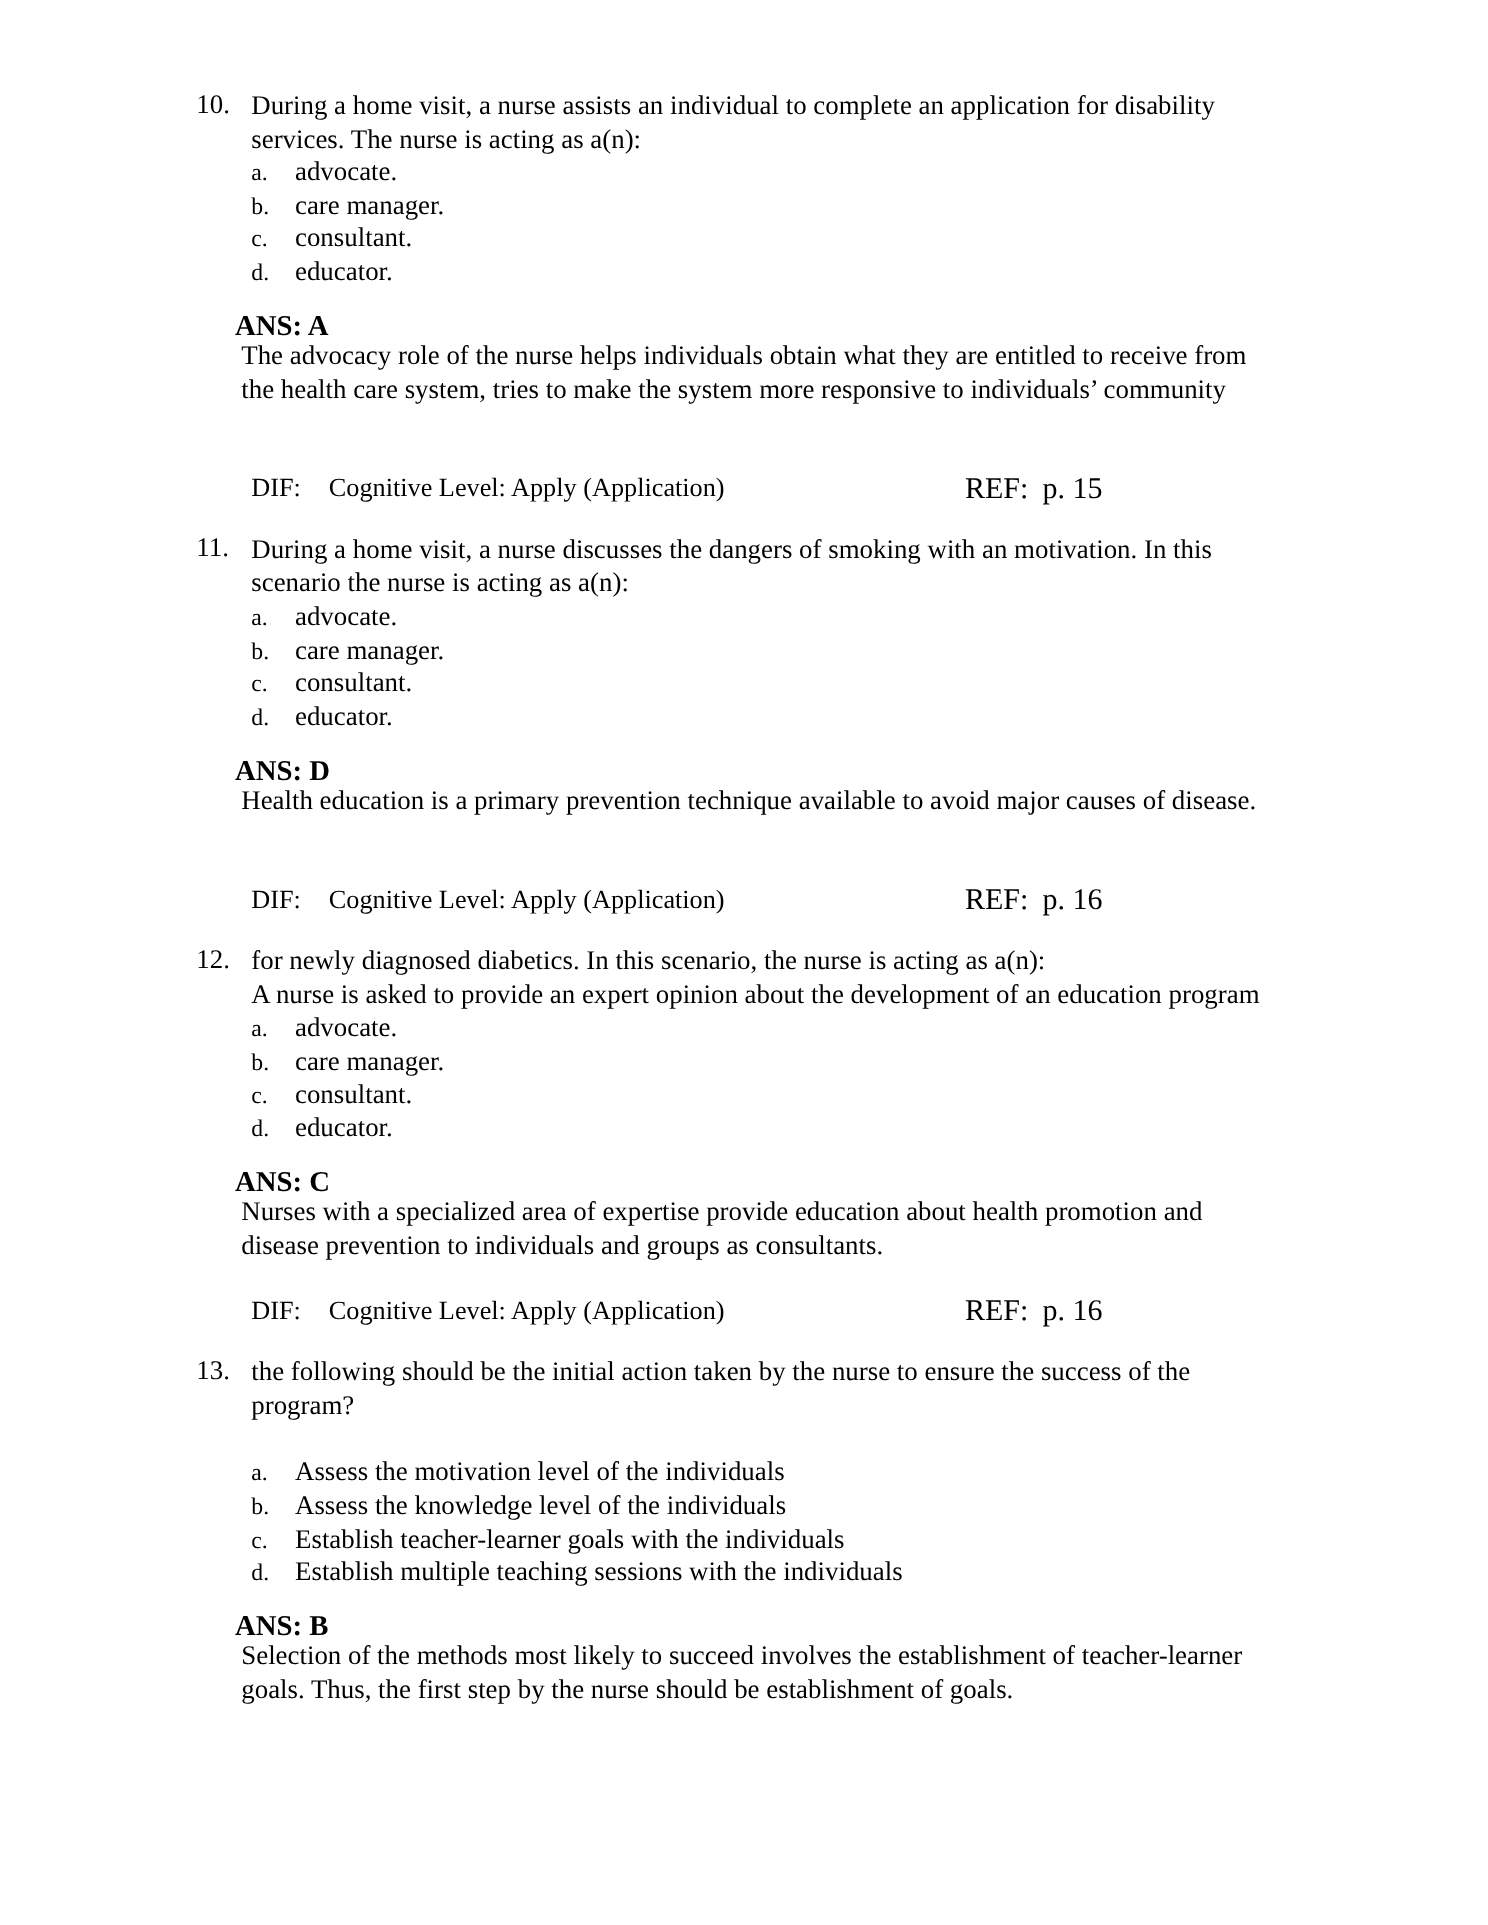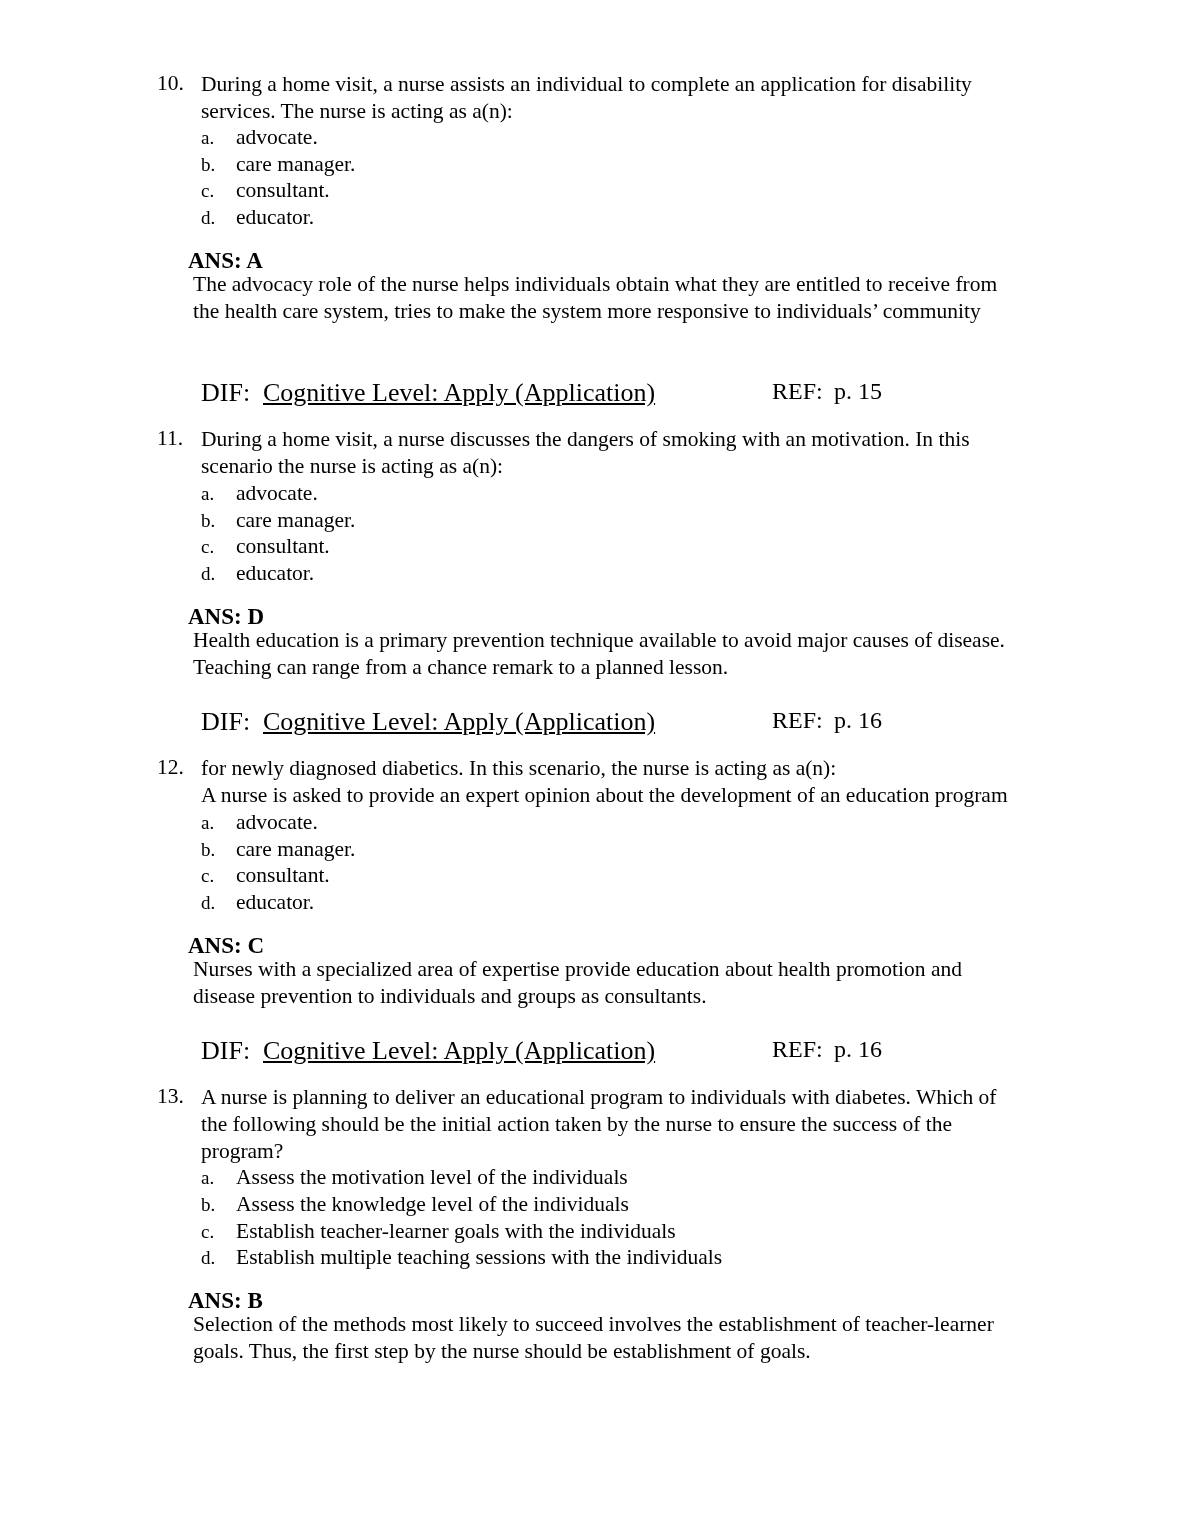--- a/index.html
+++ b/index.html
@@ -4,21 +4,21 @@
 <style>
   html, body { margin: 0; padding: 0; background: #ffffff; }
   body { width: 1190px; height: 1540px; position: relative; font-family: "Liberation Serif", serif; color: #000; font-size: 21.5px; }
   .q { position: absolute; left: 0; width: 1190px; }
   .qnum { position: absolute; left: 157px; }
   .stem { position: absolute; left: 201px; width: 900px; line-height: 27px; }
   .opt { position: absolute; left: 201px; line-height: 27px; }
   .opt .letter { display: inline-block; width: 35px; font-size: 19px; }
   .ans { position: absolute; left: 188px; font-size: 23px; font-weight: bold; }
   .rat { position: absolute; left: 193px; width: 900px; line-height: 27px; }
-  .dif { position: absolute; left: 201px; font-size: 26px; text-decoration: underline; }
+  .dif { position: absolute; left: 201px; font-size: 21px; }
   .dif .lbl { display: inline-block; width: 62px; }
   .ref { position: absolute; left: 772px; font-size: 24px; }
   .ref .lbl { display: inline-block; width: 62px; }
 </style>
 </head>
 <body>
 
 <div class="q">
   <span class="qnum" style="top:71px">10.</span>
   <div class="stem" style="top:71px">
@@ -44,21 +44,20 @@
     <div>During a home visit, a nurse discusses the dangers of smoking with an motivation. In this</div>
     <div>scenario the nurse is acting as a(n):</div>
   </div>
   <div class="opt" style="top:480px"><span class="letter">a.</span><span>advocate.</span></div>
   <div class="opt" style="top:507px"><span class="letter">b.</span><span>care manager.</span></div>
   <div class="opt" style="top:533px"><span class="letter">c.</span><span>consultant.</span></div>
   <div class="opt" style="top:560px"><span class="letter">d.</span><span>educator.</span></div>
   <div class="ans" style="top:604px">ANS:  D</div>
   <div class="rat" style="top:627px">
     <div>Health education is a primary prevention technique available to avoid major causes of disease.</div>
-    <div>Teaching can range from a chance remark to a planned lesson.</div>
   </div>
   <div class="dif" style="top:707px"><span class="lbl">DIF:</span><span>Cognitive Level: Apply (Application)</span></div>
   <div class="ref" style="top:707px"><span class="lbl">REF:</span><span>p. 16</span></div>
 </div>
 
 <div class="q">
   <span class="qnum" style="top:755px">12.</span>
   <div class="stem" style="top:755px">
     <div>for newly diagnosed diabetics. In this scenario, the nurse is acting as a(n):</div>
     <div>A nurse is asked to provide an expert opinion about the development of an education program</div>
@@ -72,21 +71,20 @@
     <div>Nurses with a specialized area of expertise provide education about health promotion and</div>
     <div>disease prevention to individuals and groups as consultants.</div>
   </div>
   <div class="dif" style="top:1036px"><span class="lbl">DIF:</span><span>Cognitive Level: Apply (Application)</span></div>
   <div class="ref" style="top:1036px"><span class="lbl">REF:</span><span>p. 16</span></div>
 </div>
 
 <div class="q">
   <span class="qnum" style="top:1084px">13.</span>
   <div class="stem" style="top:1084px">
-    <div>A nurse is planning to deliver an educational program to individuals with diabetes. Which of</div>
     <div>the following should be the initial action taken by the nurse to ensure the success of the</div>
     <div>program?</div>
   </div>
   <div class="opt" style="top:1164px"><span class="letter">a.</span><span>Assess the motivation level of the individuals</span></div>
   <div class="opt" style="top:1191px"><span class="letter">b.</span><span>Assess the knowledge level of the individuals</span></div>
   <div class="opt" style="top:1218px"><span class="letter">c.</span><span>Establish teacher-learner goals with the individuals</span></div>
   <div class="opt" style="top:1244px"><span class="letter">d.</span><span>Establish multiple teaching sessions with the individuals</span></div>
   <div class="ans" style="top:1288px">ANS:  B</div>
   <div class="rat" style="top:1311px">
     <div>Selection of the methods most likely to succeed involves the establishment of teacher-learner</div>

